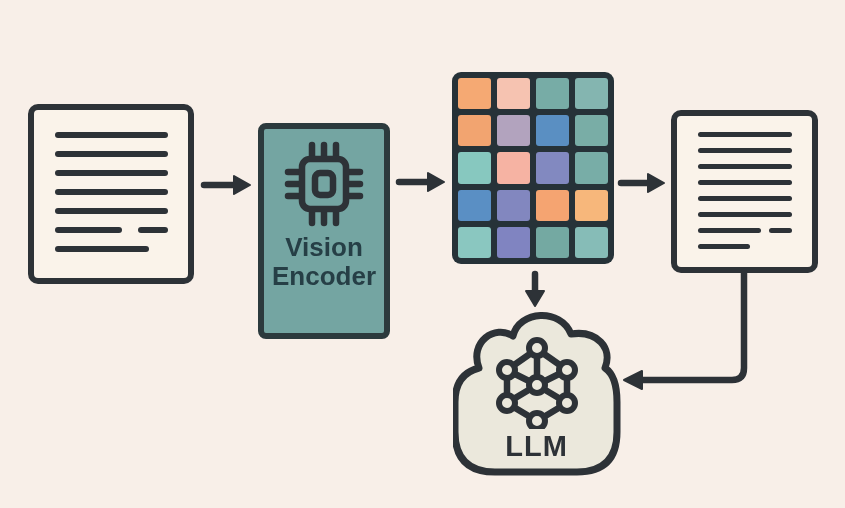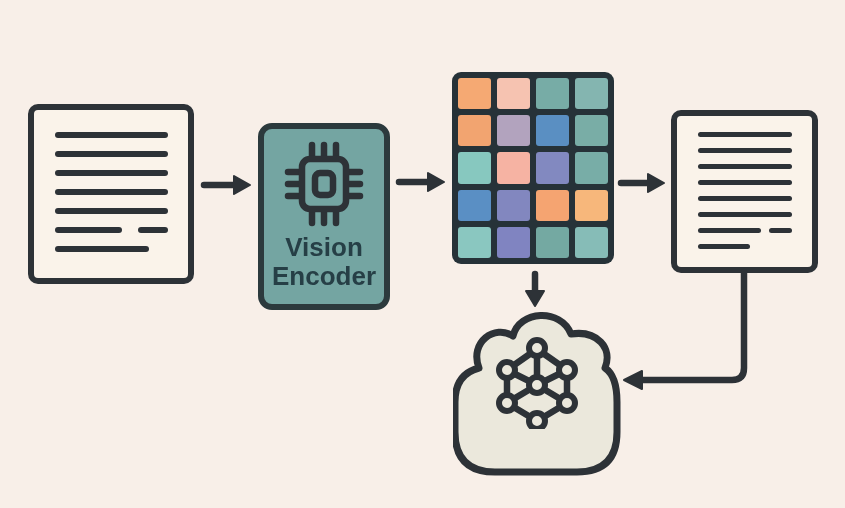--- a/index.html
+++ b/index.html
@@ -18,23 +18,23 @@
   .doc-row{display:flex;justify-content:space-between;align-items:center;}
   .doc-bar{background:var(--stroke,#2d3237);border-radius:4px;}
   #input-doc{left:28px;top:104px;width:166px;height:180px;}
   #input-doc .doc-inner{padding:8px 20px 12px 21px;gap:13px;}
   #input-doc .doc-bar{height:6px;}
   #output-doc{left:671px;top:110px;width:147px;height:163px;}
   #output-doc .doc-inner{padding:8px 20px 10px 21px;gap:11px;}
   #output-doc .doc-bar{height:5px;}
   
   .encoder{
-    position:absolute;left:258px;top:123px;width:132px;height:187px;
+    position:absolute;left:258px;top:123px;width:132px;height:216px;
     background:var(--encoder-fill,#74a5a2);
-    border:6px solid var(--encoder-border,#2c3a3d);border-radius:14px;
+    border:6px solid var(--encoder-border,#2c3a3d);border-radius:8px;
     box-sizing:border-box;display:flex;flex-direction:column;align-items:center;
   }
   .encoder .chip{margin-top:12px;}
   .encoder-label{
     margin-top:6px;text-align:center;font-weight:700;font-size:26px;line-height:29px;
     color:var(--encoder-text,#263f46);width:110px;letter-spacing:0px;
   }
   
   .patch-grid{
     position:absolute;left:452px;top:72px;width:162px;height:192px;
@@ -195,20 +195,21 @@
       <circle cx="42" cy="11" r="8"></circle>
       <circle cx="12" cy="33" r="8"></circle>
       <circle cx="72" cy="33" r="8"></circle>
       <circle cx="42" cy="48" r="8"></circle>
       <circle cx="12" cy="66" r="8"></circle>
       <circle cx="72" cy="66" r="8"></circle>
       <circle cx="42" cy="84" r="8"></circle>
     </g>
   </svg>
 
+  <div class="llm-label">LLM</div>
 
   <svg class="arrows" viewBox="0 0 845 508">
 
     <g>
       <line class="arrow-shaft" x1="204" y1="185" x2="234" y2="185"></line>
       <polygon class="arrow-head" points="234,176 250,185 234,194"></polygon>
     </g>
 
     <g>
       <line class="arrow-shaft" x1="399" y1="182" x2="428" y2="182"></line>

